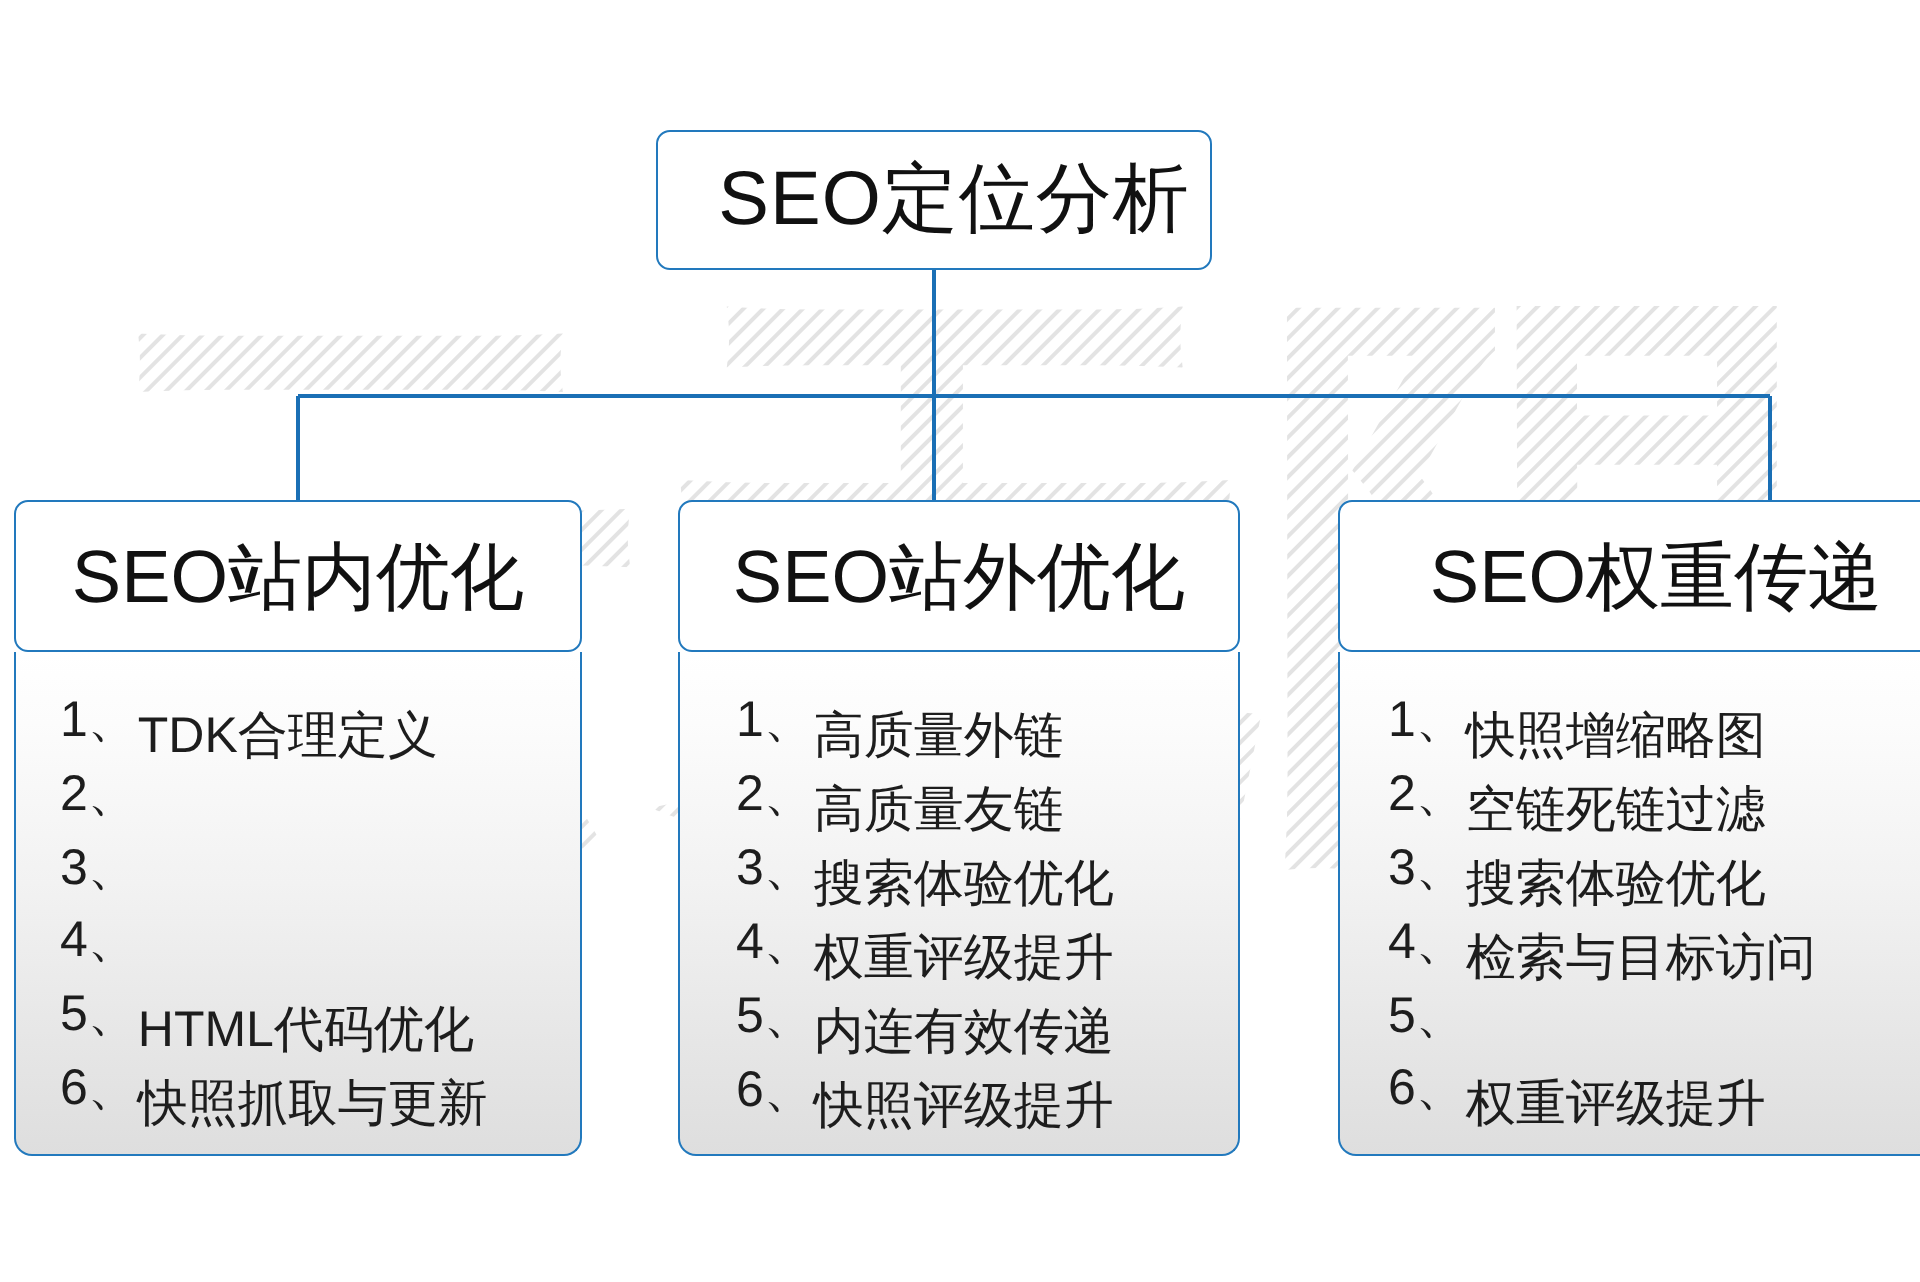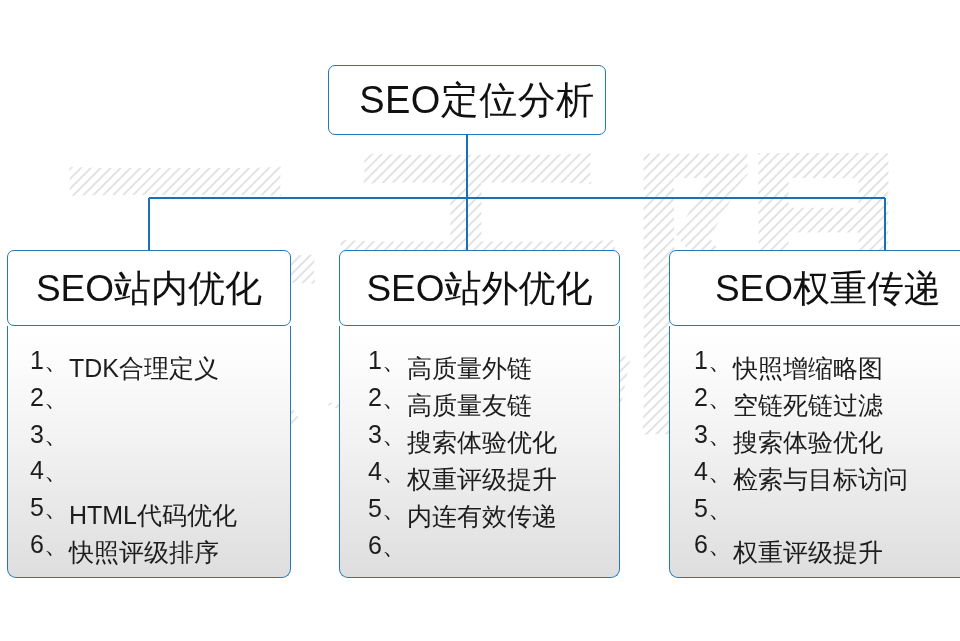--- a/index.html
+++ b/index.html
@@ -179,21 +179,21 @@
       </div>
       <div class="list-item">
         <span class="num">4、</span>
       </div>
       <div class="list-item">
         <span class="num">5、</span>
         <span class="txt">HTML代码优化</span>
       </div>
       <div class="list-item">
         <span class="num">6、</span>
-        <span class="txt">快照评级排序</span>
+        <span class="txt">快照抓取与更新</span>
       </div>
     </div>
   </div>
 
   <div class="column" id="col-1">
     <div class="col-header">
       <span class="col-title">SEO站外优化</span>
     </div>
     <div class="col-body">
       <div class="list-item">
@@ -211,20 +211,21 @@
       <div class="list-item">
         <span class="num">4、</span>
         <span class="txt">权重评级提升</span>
       </div>
       <div class="list-item">
         <span class="num">5、</span>
         <span class="txt">内连有效传递</span>
       </div>
       <div class="list-item">
         <span class="num">6、</span>
+        <span class="txt">快照评级提升</span>
       </div>
     </div>
   </div>
 
   <div class="column" id="col-2">
     <div class="col-header">
       <span class="col-title">SEO权重传递</span>
     </div>
     <div class="col-body">
       <div class="list-item">

